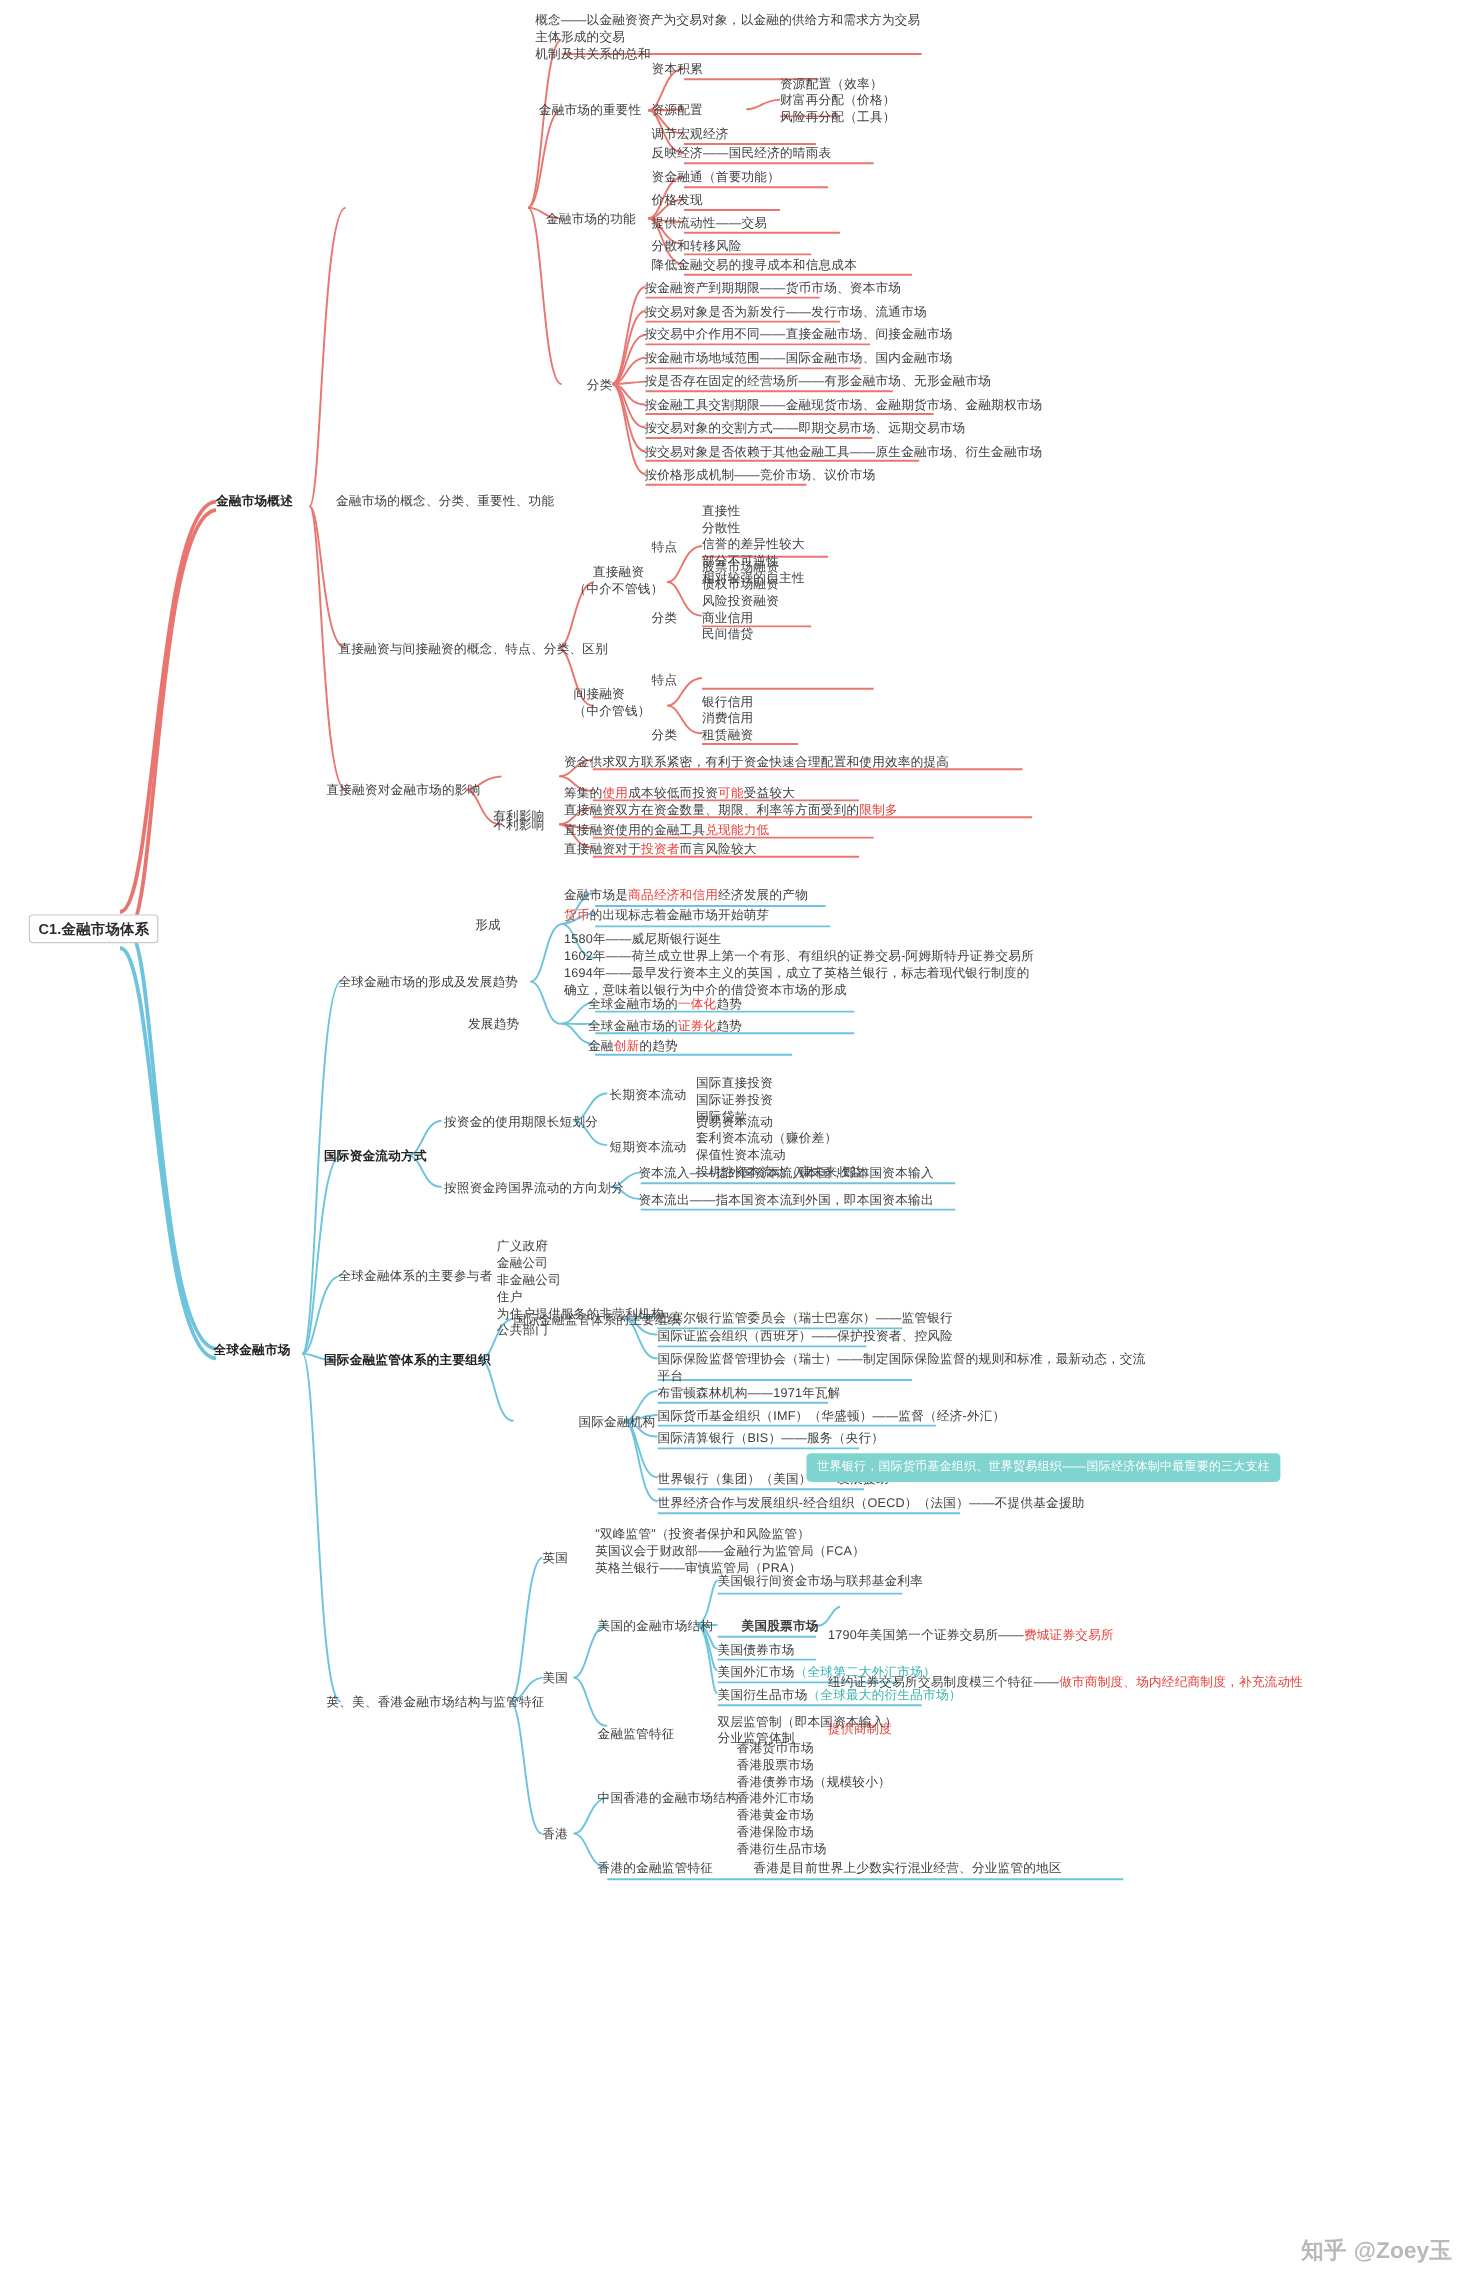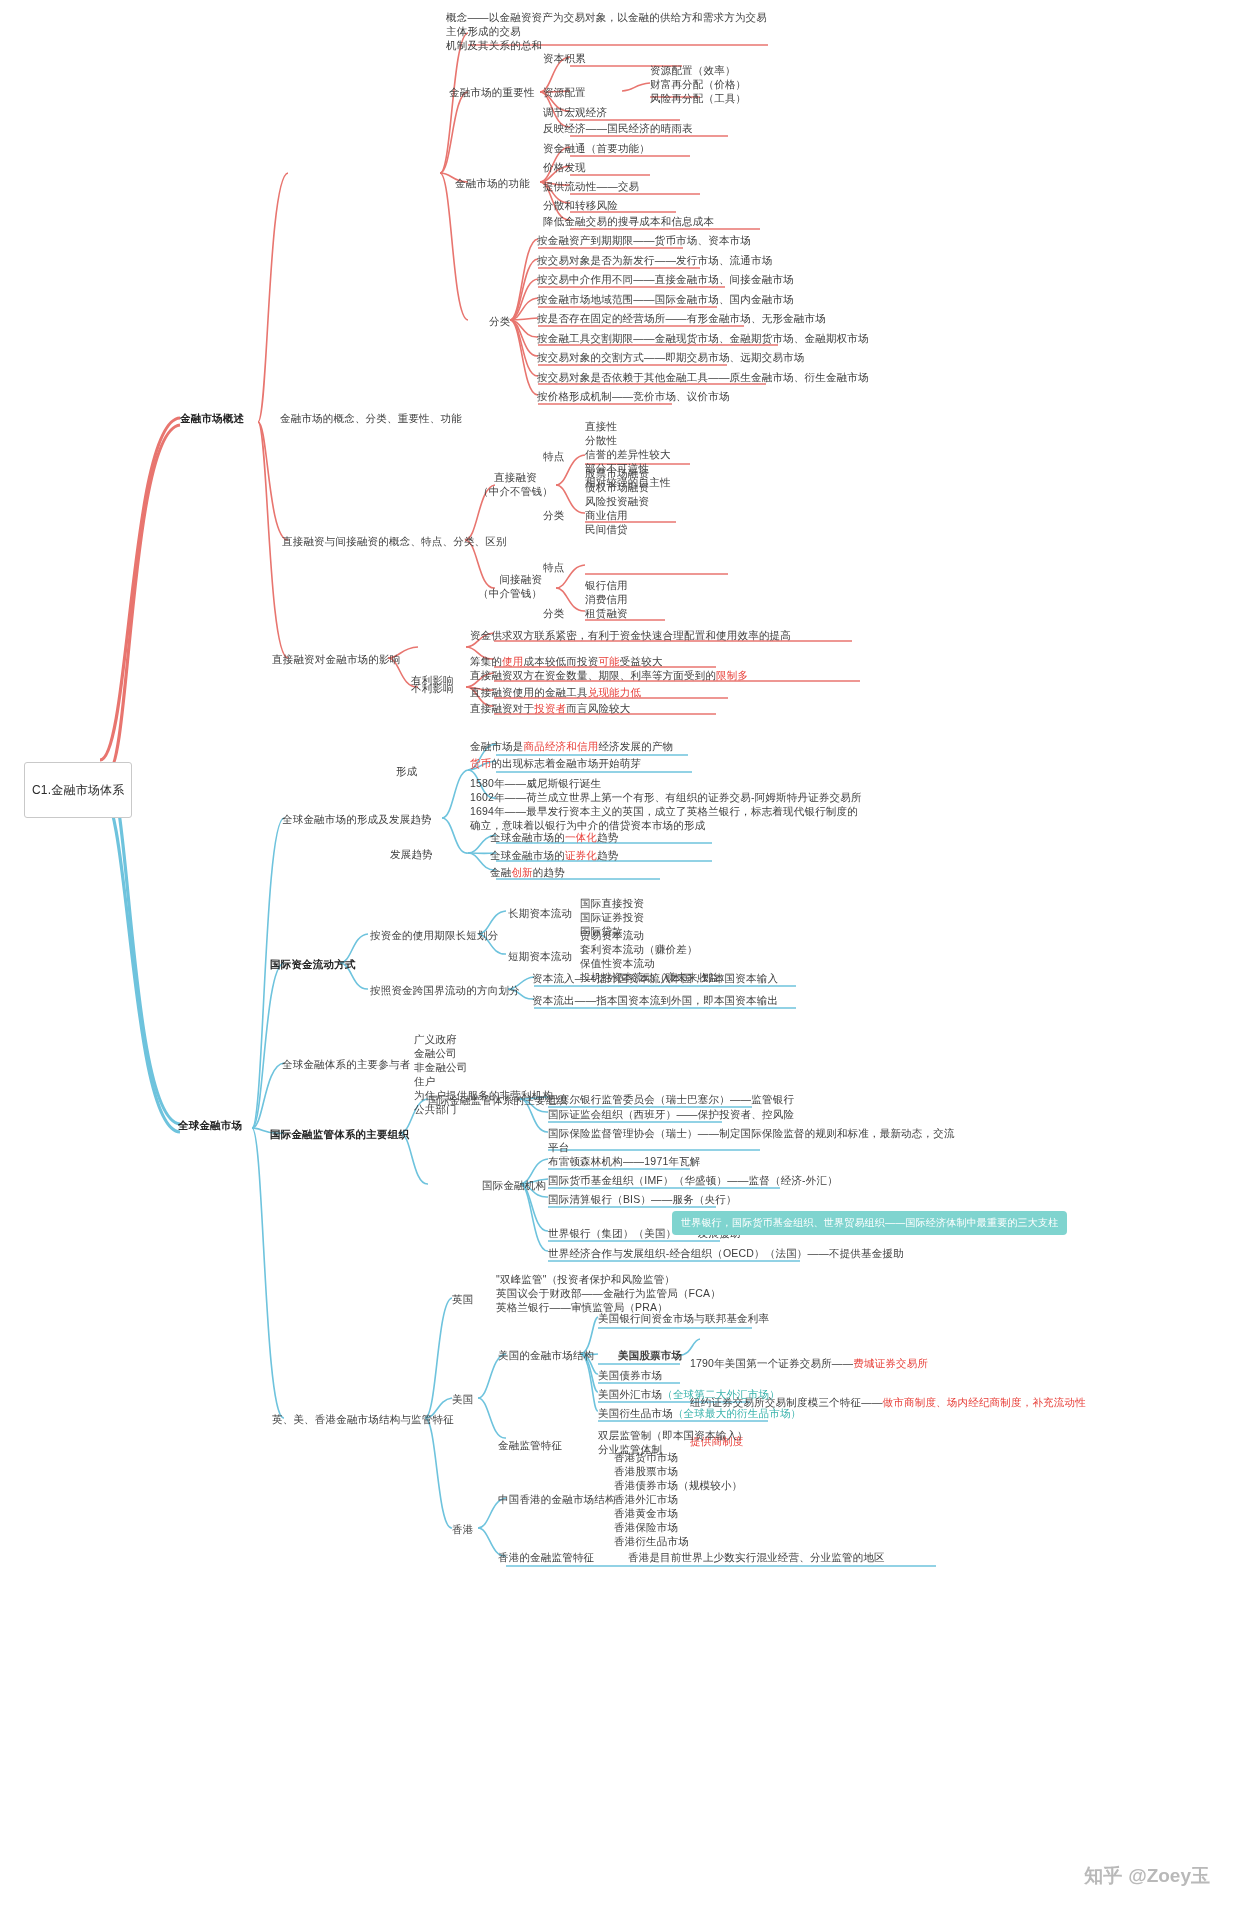--- a/index.html
+++ b/index.html
@@ -24,25 +24,25 @@
   .node {
     position: absolute;
     color: #3d3d3d;
     font-size: 10.5px;
     line-height: 14px;
     white-space: pre;
     letter-spacing: .2px;
   }
   .node.root {
     font-size: 12px;
-    font-weight: normal;
+    font-weight: bold;
     color: #2b2b2b;
     border: 1px solid #c9c9c9;
     border-radius: 3px;
-    padding: 20px 7px;
+    padding: 4px 7px;
     background: #fff;
     white-space: nowrap;
   }
   .node.bold { font-weight: bold; color: #222; }
   .node.multiline { white-space: pre-line; }
   .node.boxgreen {
     background: #7fd4cf;
     color: #ffffff;
     padding: 5px 9px;
     border-radius: 4px;
@@ -279,21 +279,21 @@
 信誉的差异性较大
 部分不可逆性
 相对较强的自主性</div>
   <div class="node" style="left:543px; top:508px;">分类</div>
   <div class="node multiline" style="left:585px; top:466px;">股票市场融资
 债权市场融资
 风险投资融资
 商业信用
 民间借贷</div>
 
-  <div class="node multiline" style="left:478px; top:572px; text-align:right;">间接融资
+  <div class="node multiline" style="left:478px; top:572px; text-align:left;">间接融资
 （中介管钱）</div>
   <div class="node" style="left:543px; top:560px;">特点</div>
   <div class="node" style="left:543px; top:606px;">分类</div>
   <div class="node multiline" style="left:585px; top:578px;">银行信用
 消费信用
 租赁融资</div>
 
   <div class="node" style="left:272px; top:652px;">直接融资对金融市场的影响</div>
   <div class="node" style="left:411px; top:641px;margin-top:32px;">有利影响</div>
   <div class="node" style="left:470px; top:628px;"><span>资金供求双方联系紧密，有利于资金快速合理配置和使用效率的提高</span></div>

